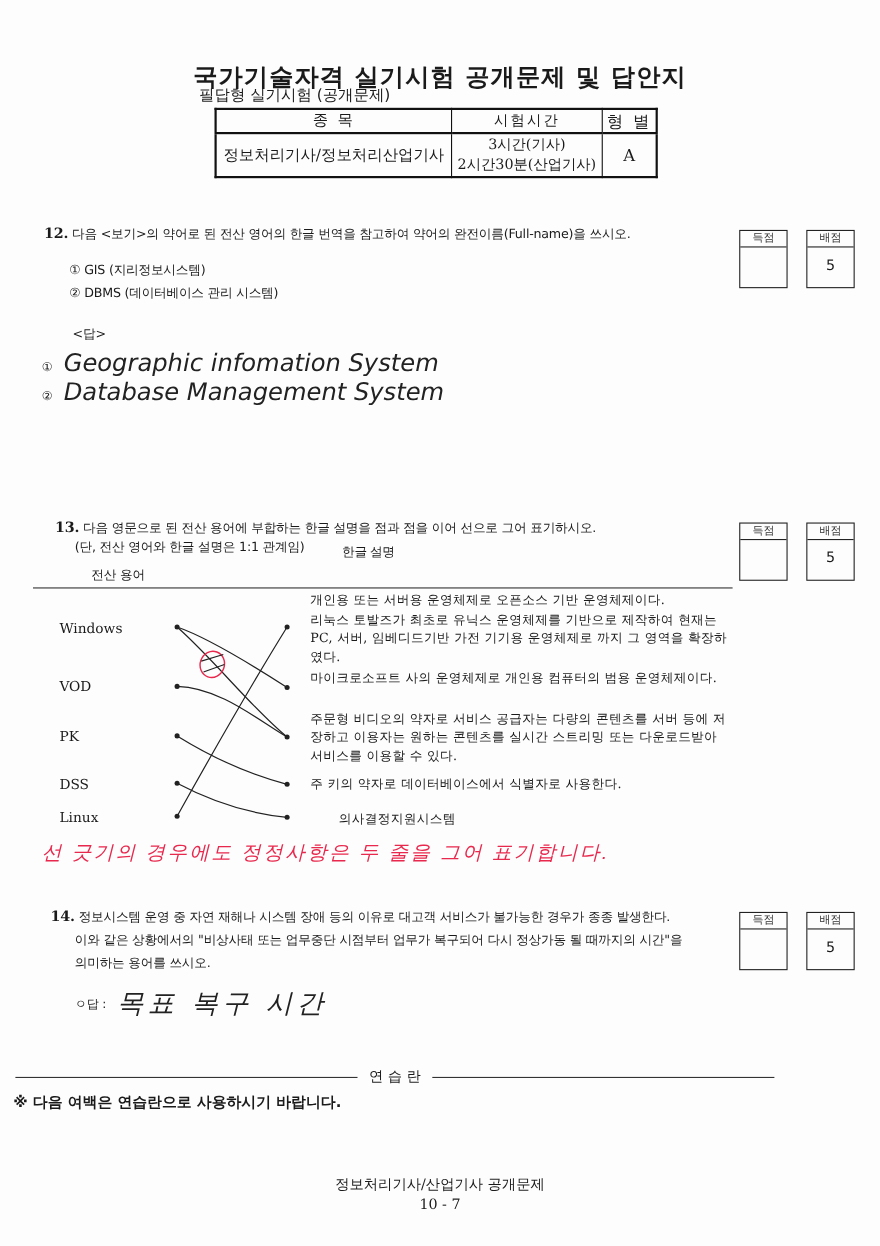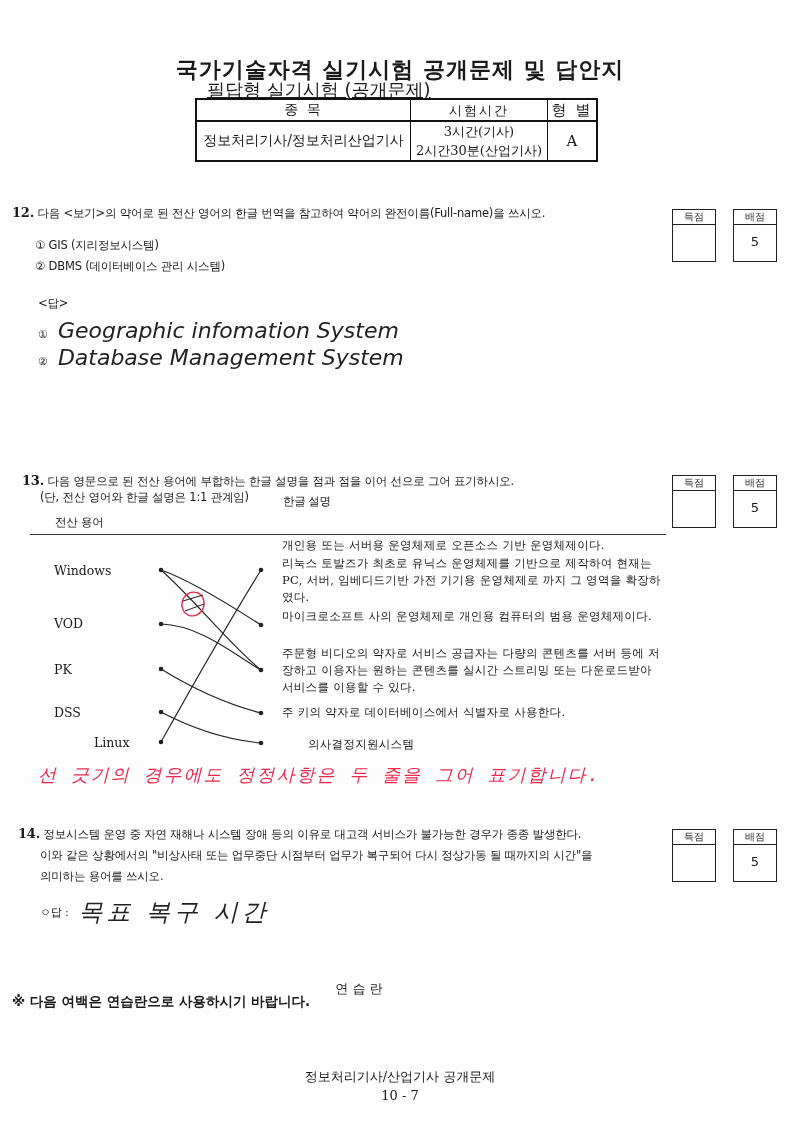--- a/index.html
+++ b/index.html
@@ -6,46 +6,46 @@
   body {
     width: 800px; height: 1133px; background: #fdfdfd; position: relative; overflow: hidden;
     font-family: "DejaVu Serif", "Liberation Serif", serif; color: #1a1a1a;
   }
   .abs { position: absolute; }
   .title {
     left: 0; width: 800px; top: 55px; text-align: center;
     font-size: 22px; font-weight: bold; letter-spacing: 1px;
     font-family: "DejaVu Serif", serif;
   }
-  .subtitle { left: 207px; top: 78px; font-size: 18px; font-family: "DejaVu Sans", sans-serif; text-decoration: underline; }
+  .subtitle { left: 181px; top: 78px; font-size: 14px; font-family: "DejaVu Sans", sans-serif; }
   table.info {
     position: absolute; left: 195px; top: 98px; border-collapse: collapse;
     border: 2px solid #111; font-size: 13px;
   }
   table.info td, table.info th { border: 1px solid #111; text-align: center; padding: 0; font-weight: normal; }
   table.info th { height: 20px; border-bottom: 2px solid #111; font-size: 11px; letter-spacing: 2px; }
   table.info .c1 { width: 213px; font-size: 14px; }
   table.info .c2 { width: 136px; font-size: 13px; line-height: 19px; }
   table.info .c3 { width: 48px; font-size: 15px; }
 
-  .q { font-size: 11.5px; font-family: "DejaVu Sans", sans-serif; letter-spacing: -0.2px; }
+  .q { font-size: 11.5px; font-family: "DejaVu Sans", sans-serif; letter-spacing: -0.2px; margin-left: 28px; }
   .qnum { font-weight: bold; font-size: 13px; font-family: "DejaVu Serif", serif; }
 
   .scorebox { position: absolute; display: flex; gap: 17px; }
   .scorebox .box { width: 42px; height: 51px; border: 1.5px solid #222; font-family: "DejaVu Sans", sans-serif; }
   .scorebox .box .hd { height: 14px; border-bottom: 1.5px solid #222; font-size: 10px; text-align: center; line-height: 14px; color: #333; }
   .scorebox .box .val { text-align: center; font-size: 13px; line-height: 34px; }
 
   .hand { font-family: "DejaVu Sans", sans-serif; font-weight: 200; color: #222; font-style: italic; }
-  .hand-red { color: #e8284d; font-family: Liberation Mono, monospace; font-style: italic; }
+  .hand-red { color: #e8284d; font-family: Liberation Sans, sans-serif; font-style: italic; }
 
   .term { font-size: 12.5px; font-family: "DejaVu Serif", serif; }
   .desc { font-size: 11.5px; font-family: "DejaVu Serif", serif; line-height: 17px; width: 385px; letter-spacing: 0.3px; }
   .rule { height: 1px; background: #333; }
-  .practice { left: 14px; top: 970px; width: 690px; display: flex; align-items: center; gap: 10px; font-family: "DejaVu Sans", sans-serif; font-size: 13px; flex-direction: column; }
+  .practice { left: 14px; top: 970px; width: 690px; display: flex; align-items: center; gap: 10px; font-family: "DejaVu Sans", sans-serif; font-size: 13px; }
   .practice .ln { flex: 1; height: 1px; background: #333; }
   .footer { left: 0; width: 800px; text-align: center; font-size: 13px; font-family: "DejaVu Serif", serif; }
 </style>
 </head>
 <body>
 
 <div class="abs title">국가기술자격 실기시험 공개문제 및 답안지</div>
 <div class="abs subtitle">필답형 실기시험 (공개문제)</div>
 <table class="info">
   <tbody>
@@ -107,21 +107,21 @@
   </div>
 </div>
 <div class="abs q" style="left:55px; top:515px;">전산 용어</div>
 <div class="abs q" style="left:283px; top:494px;font-family:Liberation Serif, serif;">한글 설명</div>
 <div class="abs rule" style="left:30px; top:534px; width:636px;"></div>
 
 <div class="abs term" style="left:54px; top:563px;">Windows</div>
 <div class="abs term" style="left:54px; top:616px;">VOD</div>
 <div class="abs term" style="left:54px; top:662px;">PK</div>
 <div class="abs term" style="left:54px; top:705px;">DSS</div>
-<div class="abs term" style="left:54px; top:735px;margin-left:40px;">Linux</div>
+<div class="abs term" style="left:54px; top:735px;">Linux</div>
 
 <div class="abs desc" style="left:282px; top:537px;">개인용 또는 서버용 운영체제로 오픈소스 기반 운영체제이다.</div>
 <div class="abs desc" style="left:282px; top:555px;">리눅스 토발즈가 최초로 유닉스 운영체제를 기반으로 제작하여 현재는 PC, 서버, 임베디드기반 가전 기기용 운영체제로 까지 그 영역을 확장하였다.</div>
 <div class="abs desc" style="left:282px; top:608px;">마이크로소프트 사의 운영체제로 개인용 컴퓨터의 범용 운영체제이다.</div>
 <div class="abs desc" style="left:282px; top:645px;">주문형 비디오의 약자로 서비스 공급자는 다량의 콘텐츠를 서버 등에 저장하고 이용자는 원하는 콘텐츠를 실시간 스트리밍 또는 다운로드받아 서비스를 이용할 수 있다.</div>
 <div class="abs desc" style="left:282px; top:704px;">주 키의 약자로 데이터베이스에서 식별자로 사용한다.</div>
 <div class="abs desc" style="left:282px; top:736px;margin-left:26px;">의사결정지원시스템</div>
 
 <svg class="abs" style="left:0; top:0;" width="800" height="800">
   <g fill="#222">

